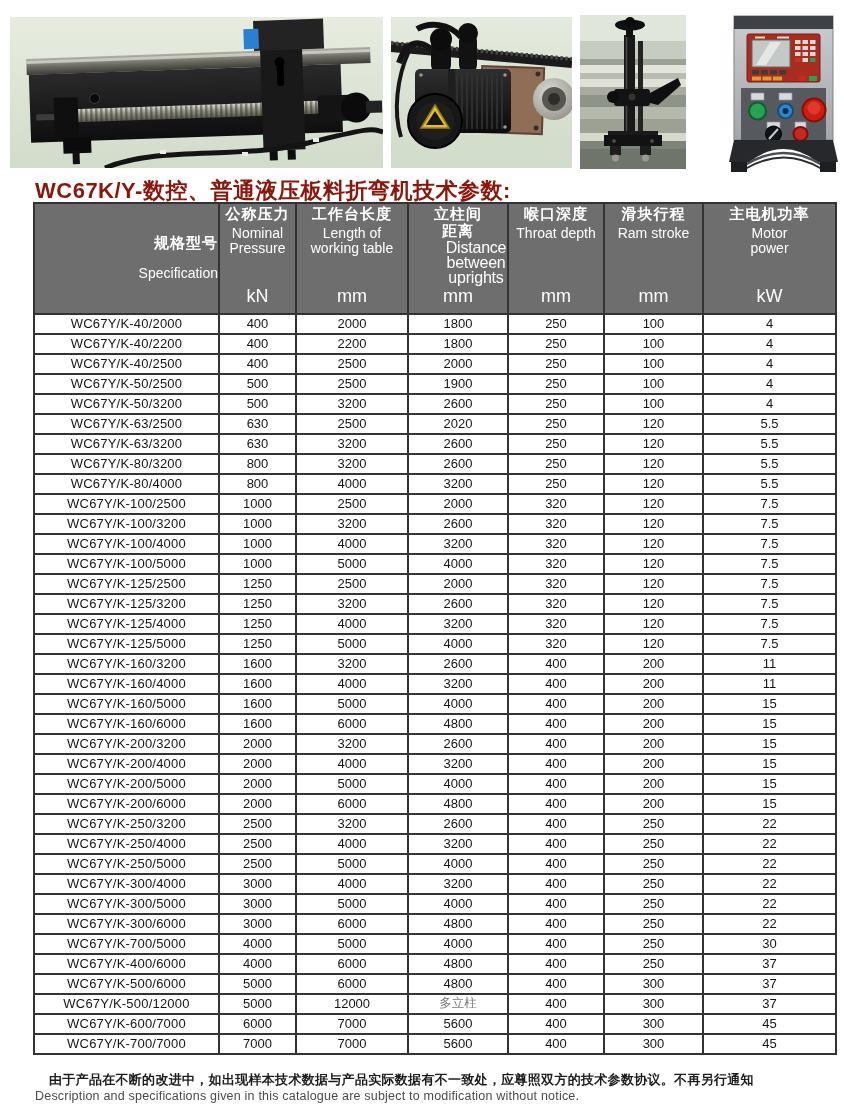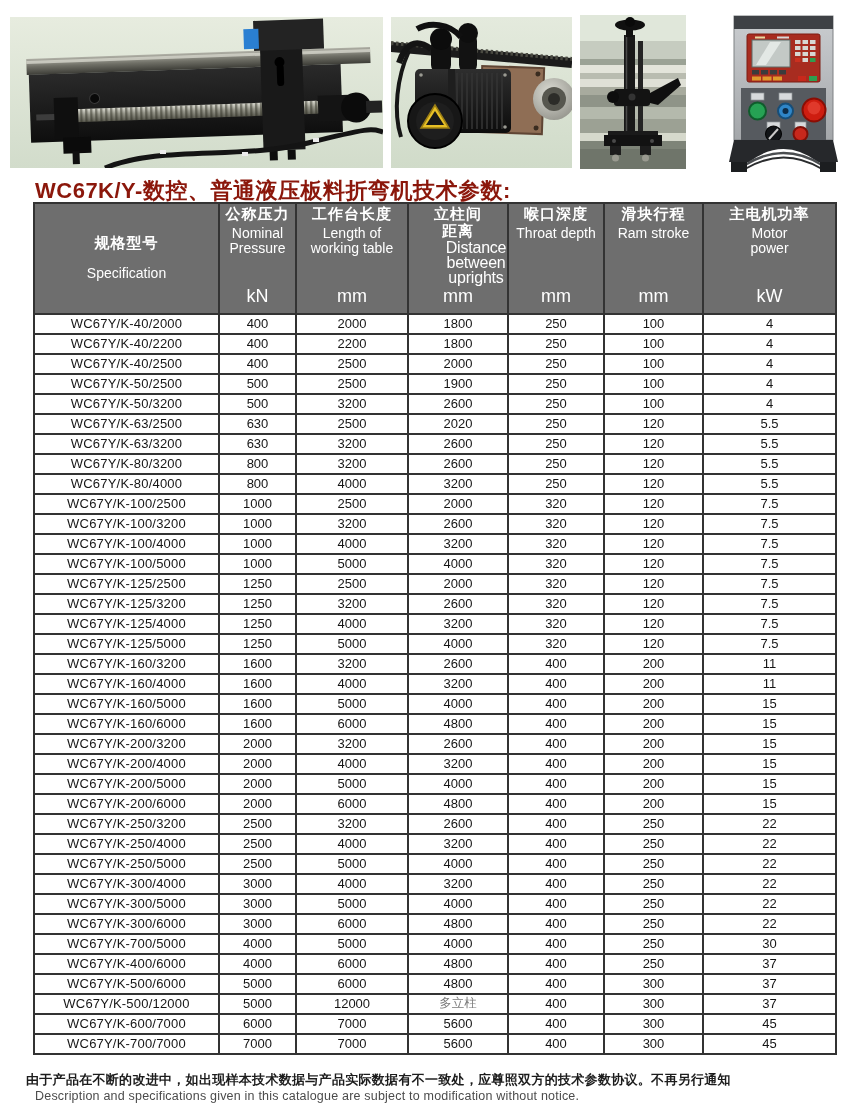--- a/index.html
+++ b/index.html
@@ -18,33 +18,33 @@
   .title{
     position:absolute;left:35px;top:176px;font-size:22px;font-weight:bold;
     color:#8b170b;letter-spacing:.5px;white-space:nowrap;
   }
   
   .table-wrap{position:absolute;left:33px;top:202px;}
   table.spec{border-collapse:collapse;table-layout:fixed;width:802px;}
   table.spec th,table.spec td{border:2px solid #333;padding:0;}
   table.spec thead th{background:#6e6e6e;color:#fff;height:82px;vertical-align:top;font-weight:normal;}
   .h-cell{display:flex;flex-direction:column;align-items:center;height:100%;padding:2px 0 6px;box-sizing:border-box;}
-  .col0 .h-cell{justify-content:center;padding:0;gap:11px;}
+  .col0 .h-cell{justify-content:center;padding:0;gap:11px;align-items:flex-end;}
   .h-zh{font-size:15px;font-weight:bold;letter-spacing:1px;line-height:1.1;text-align:center;}
   .h-en{font-size:14px;line-height:1.12;margin-top:3px;text-align:center;}
   .h-unit{font-size:18px;margin-top:auto;text-align:center;}
   .col1 .h-en{width:62px;}
   .col3 .h-zh{width:54px;margin:0 auto;}
   .col3 .h-en{font-size:16px;line-height:.95;letter-spacing:-.2px;margin-top:1px;margin-left:36px;}
   .col6 .h-en{width:58px;}
   table.spec tbody td{height:18px;font-size:13px;line-height:1;text-align:center;color:#151515;background:#fff;}
   table.spec tbody td.spec-name{letter-spacing:.2px;}
   table.spec tbody td.cjk{color:#7b7b7b;font-size:12.5px;}
   
-  .footer-zh{position:absolute;left:26px;top:1071px;font-size:13px;font-weight:600;color:#1c1c1c;letter-spacing:.3px;white-space:nowrap;}
+  .footer-zh{position:absolute;left:49px;top:1071px;font-size:13px;font-weight:600;color:#1c1c1c;letter-spacing:.3px;white-space:nowrap;}
   .footer-en{position:absolute;left:35px;top:1089px;font-size:12.5px;color:#4b4b4b;letter-spacing:.2px;white-space:nowrap;}
 </style>
 </head>
 <body>
 
 <div class="page">
 
   <div>
 
     <div class="photo" id="photo1">

